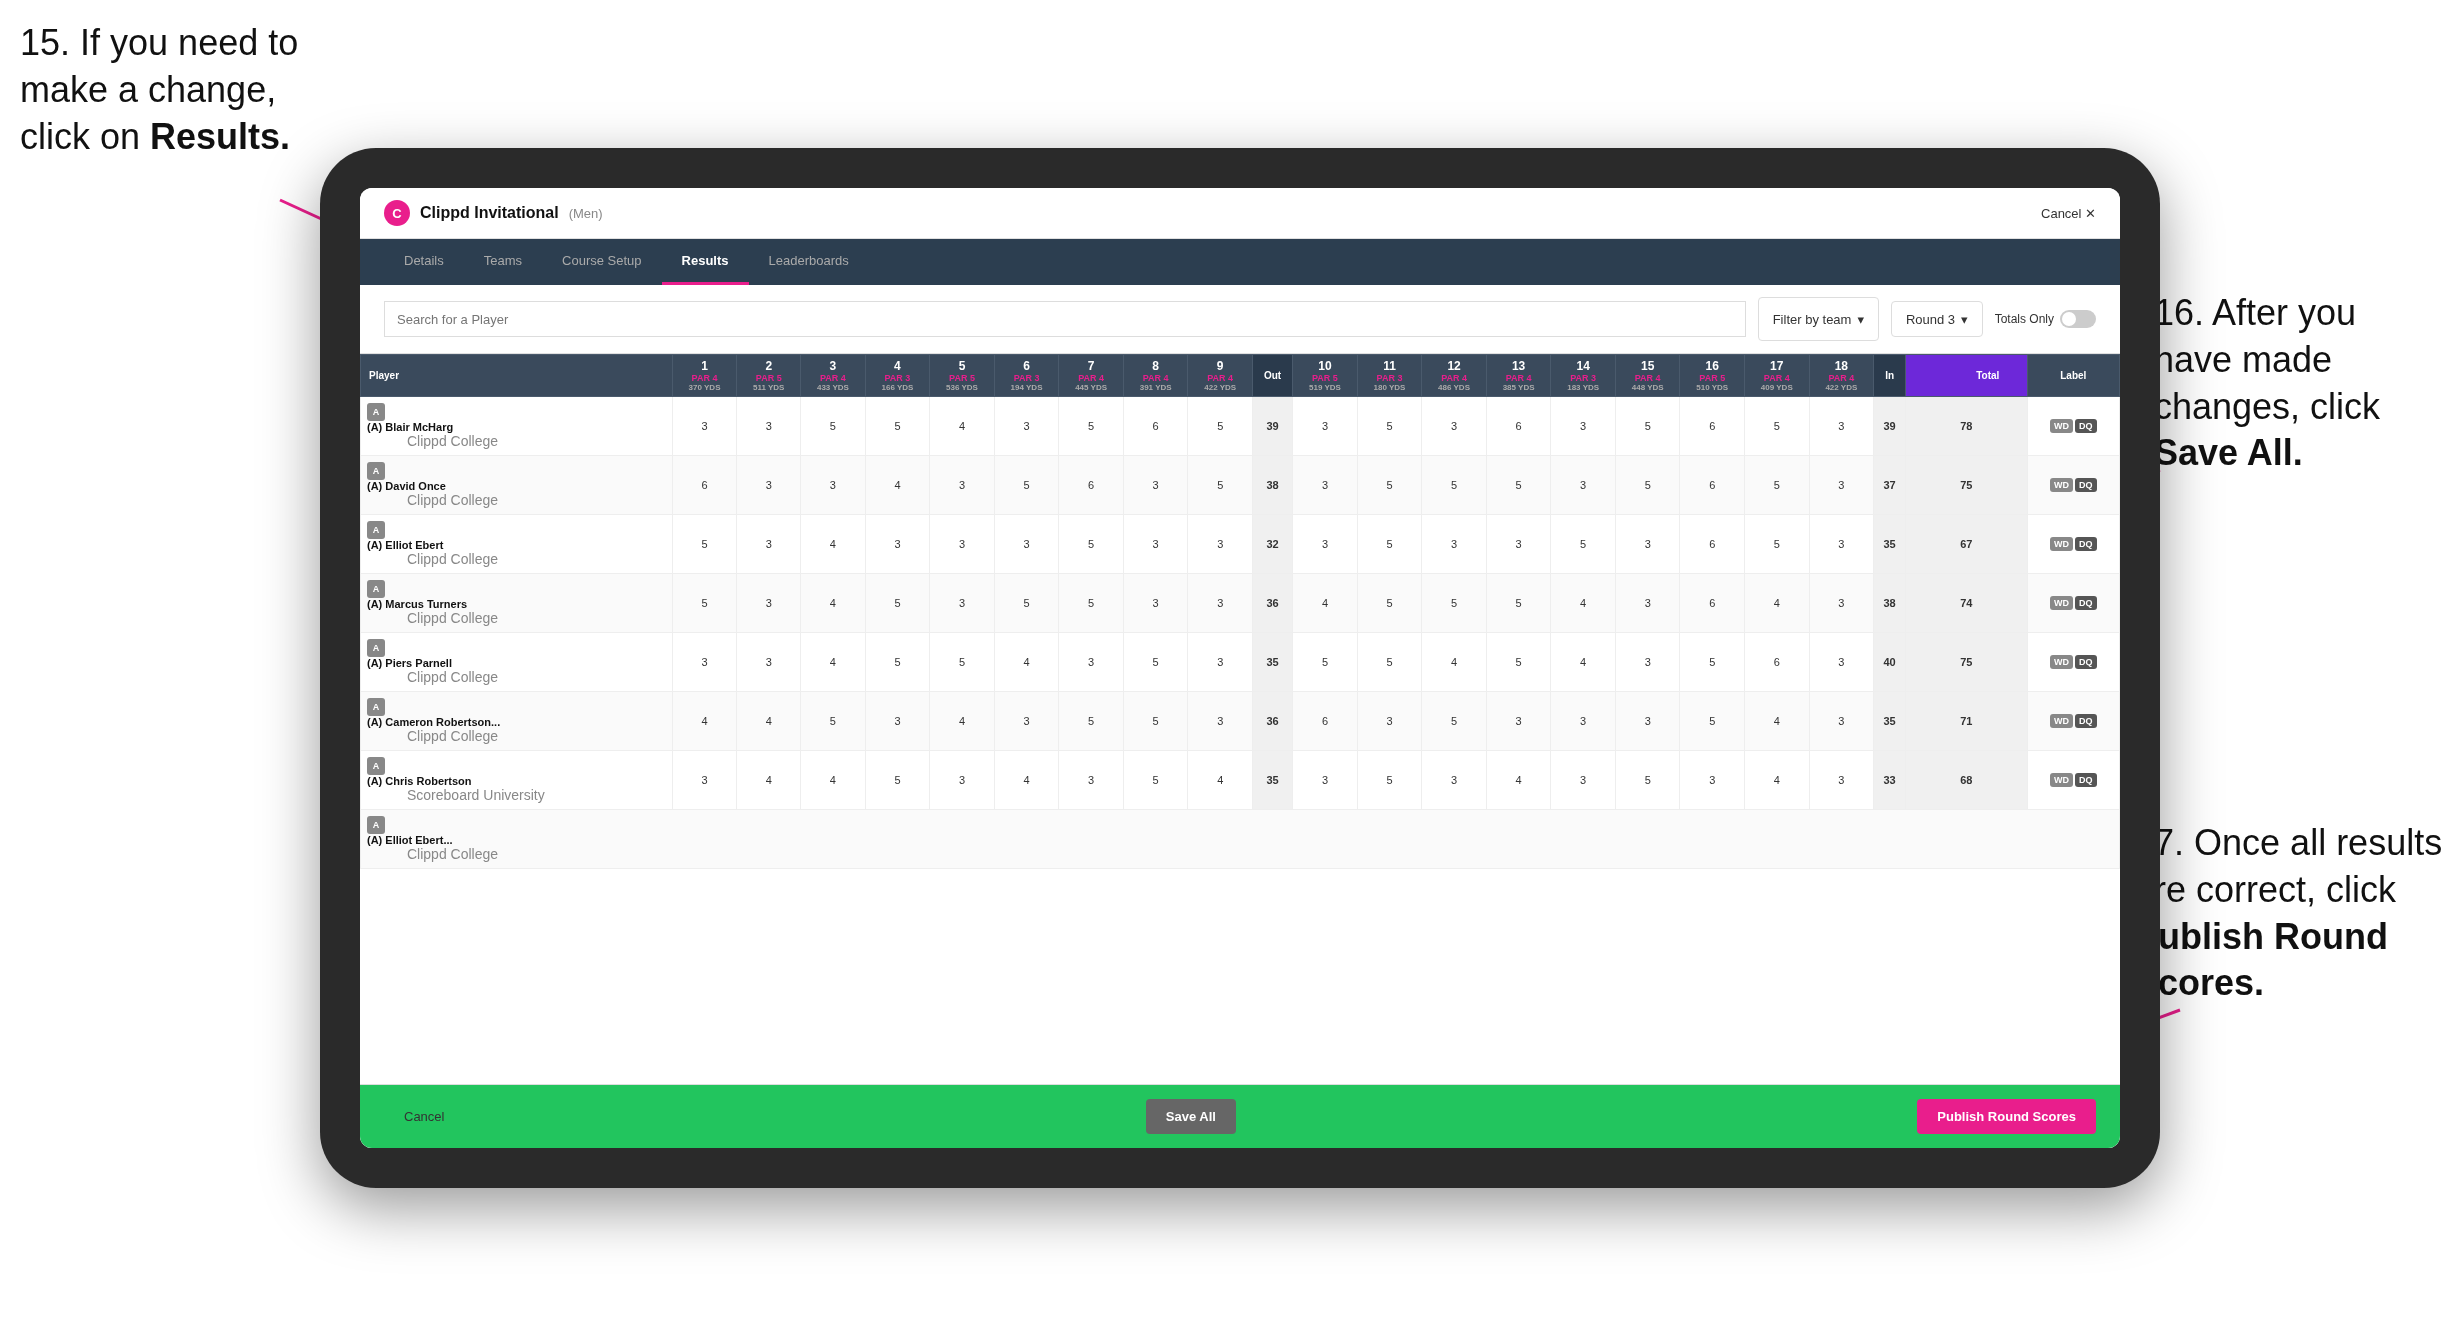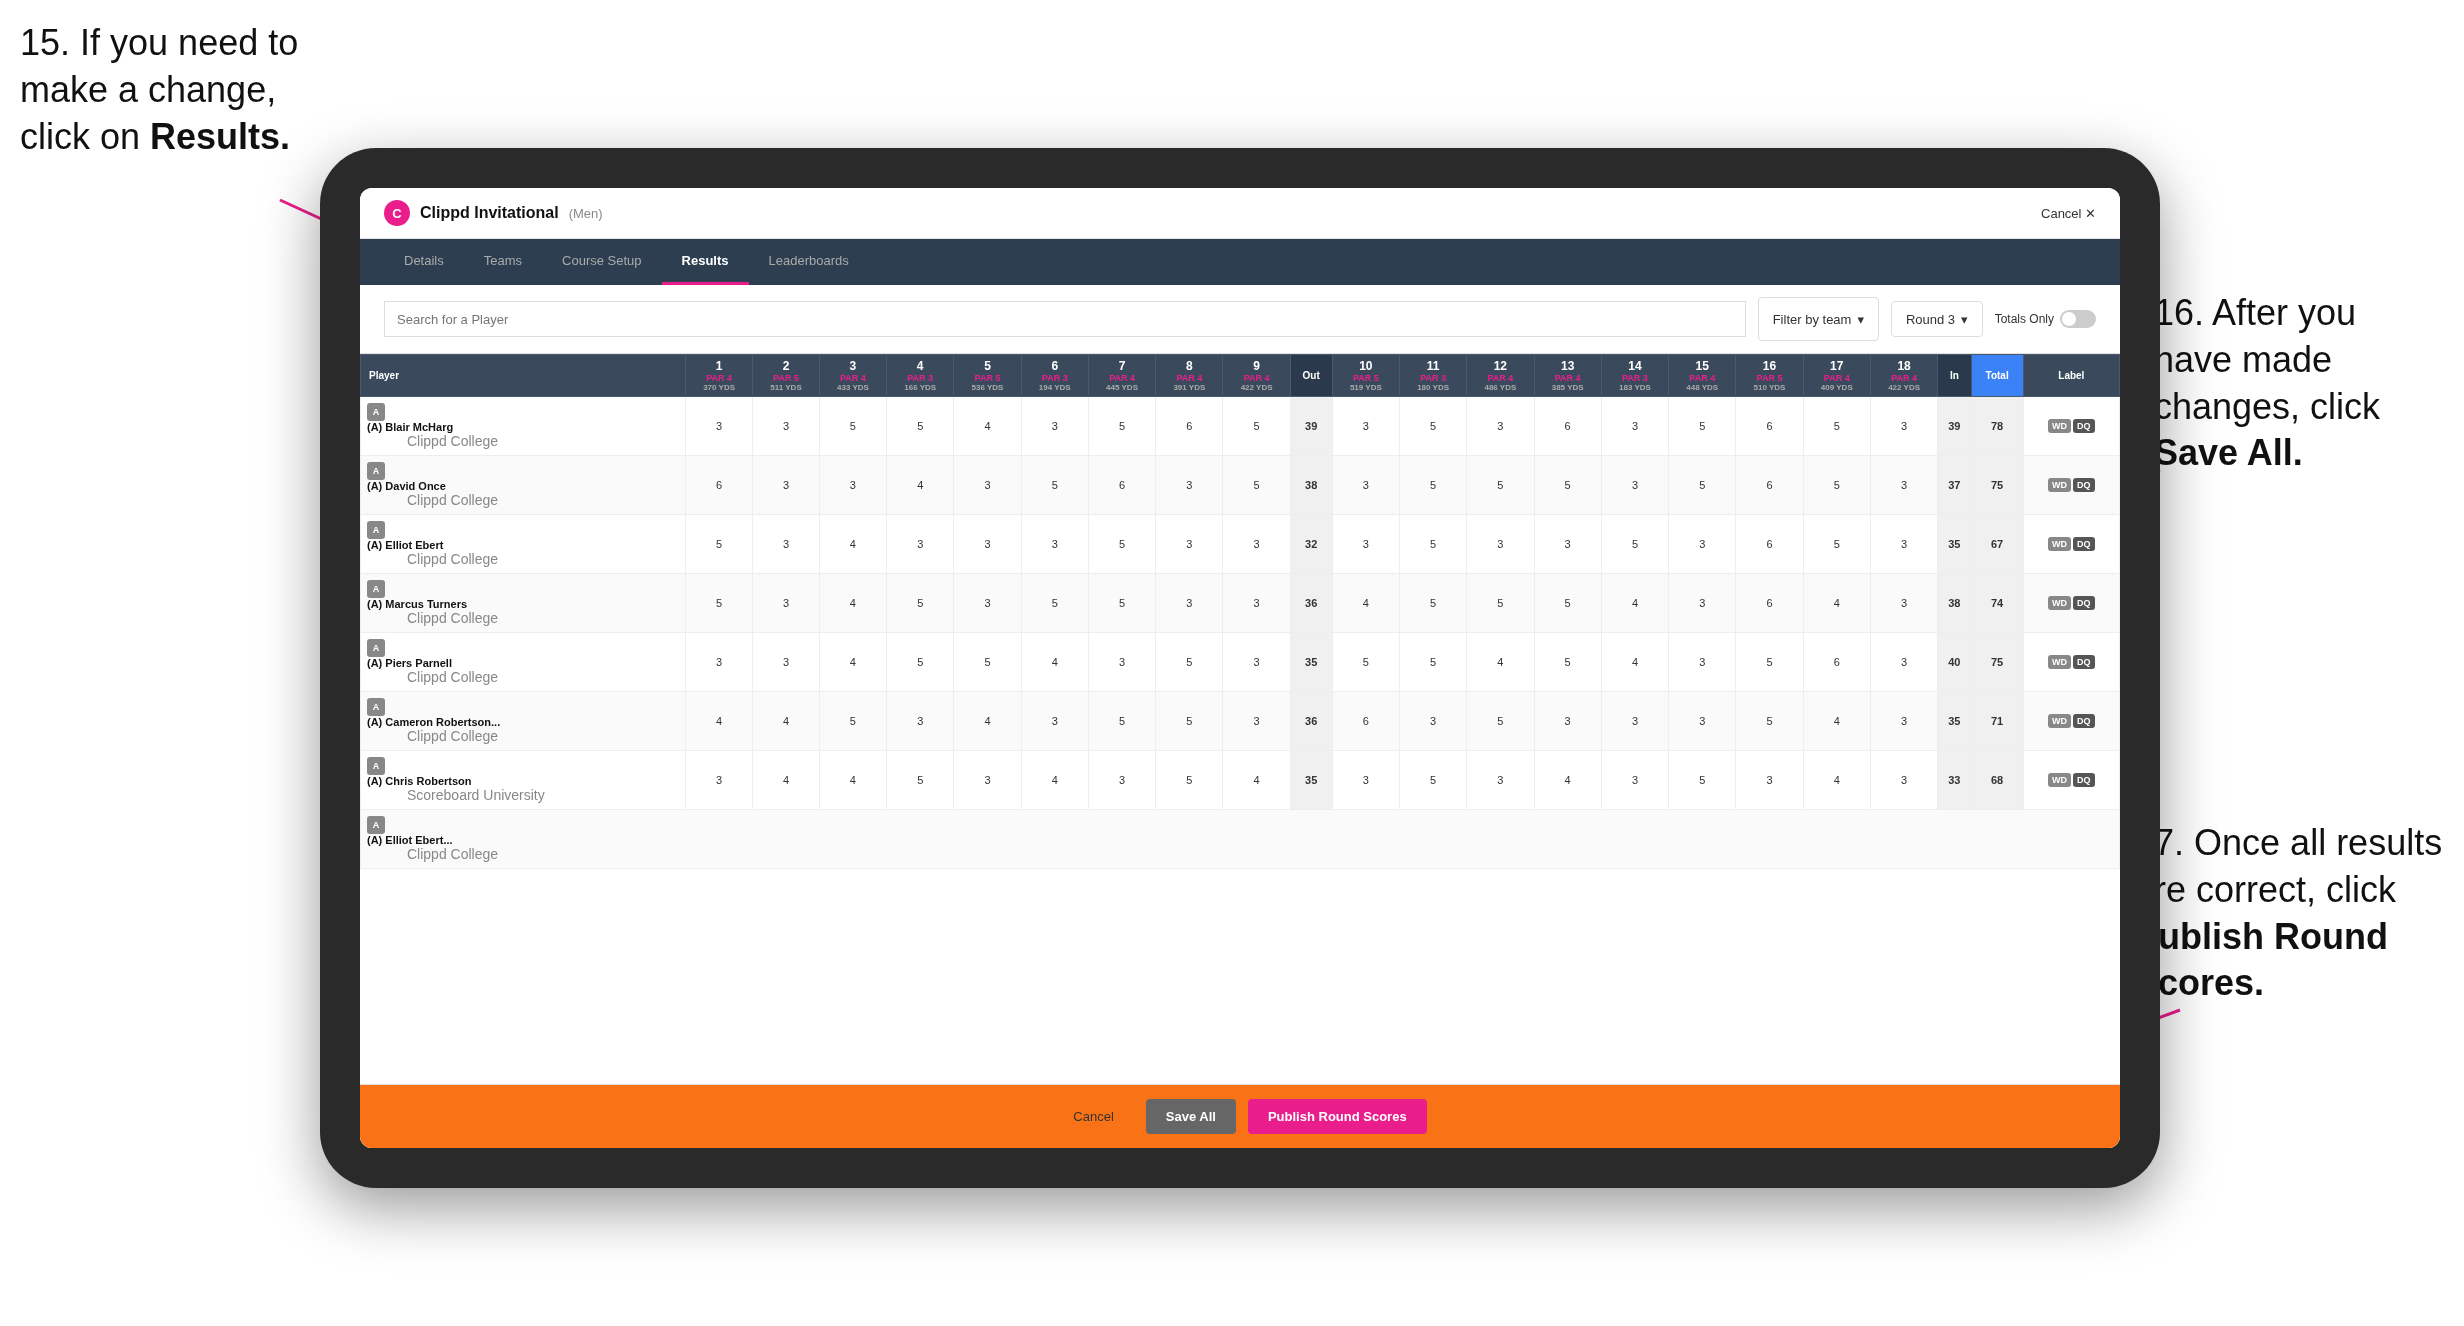--- a/index.html
+++ b/index.html
@@ -396,25 +396,25 @@
       border-radius: 3px;
       padding: 2px 4px;
       font-size: 9px;
       font-weight: 700;
       margin: 1px;
       display: inline-block;
     }
 
     
     .action-bar {
-      background: #f97316;
+      background: #22c55e;
       padding: 14px 24px;
       display: flex;
       align-items: center;
-      justify-content: center;
+      justify-content: space-between;
       gap: 12px;
       border-top: 1px solid #ddd;
       flex-shrink: 0;
     }
     .btn-cancel {
       padding: 10px 20px;
       background: transparent;
       border: none;
       font-size: 13px;
       color: #333;
@@ -614,21 +614,21 @@
                   <span class="hole-num">17</span>
                   <span class="hole-par">PAR 4</span>
                   <span class="hole-yds">409 YDS</span>
                 </th>
               <th>
                   <span class="hole-num">18</span>
                   <span class="hole-par">PAR 4</span>
                   <span class="hole-yds">422 YDS</span>
                 </th>
               <th style="background:#2a3a4c;">In</th>
-              <th style="background:#3b82f6;">Total</th>
+              <th style="background:#6d28d9;padding-left:46px;">Total</th>
               <th>Label</th>
             </tr>
           </thead>
           <tbody id="score-tbody">
           <tr>
                 <td class="player-cell"><span class="player-rank">A</span><span class="player-name">(A) Blair McHarg</span><span class="player-org">Clippd College</span></td>
                 <td>3</td>
                 <td>3</td>
                 <td>5</td>
                 <td>5</td>

